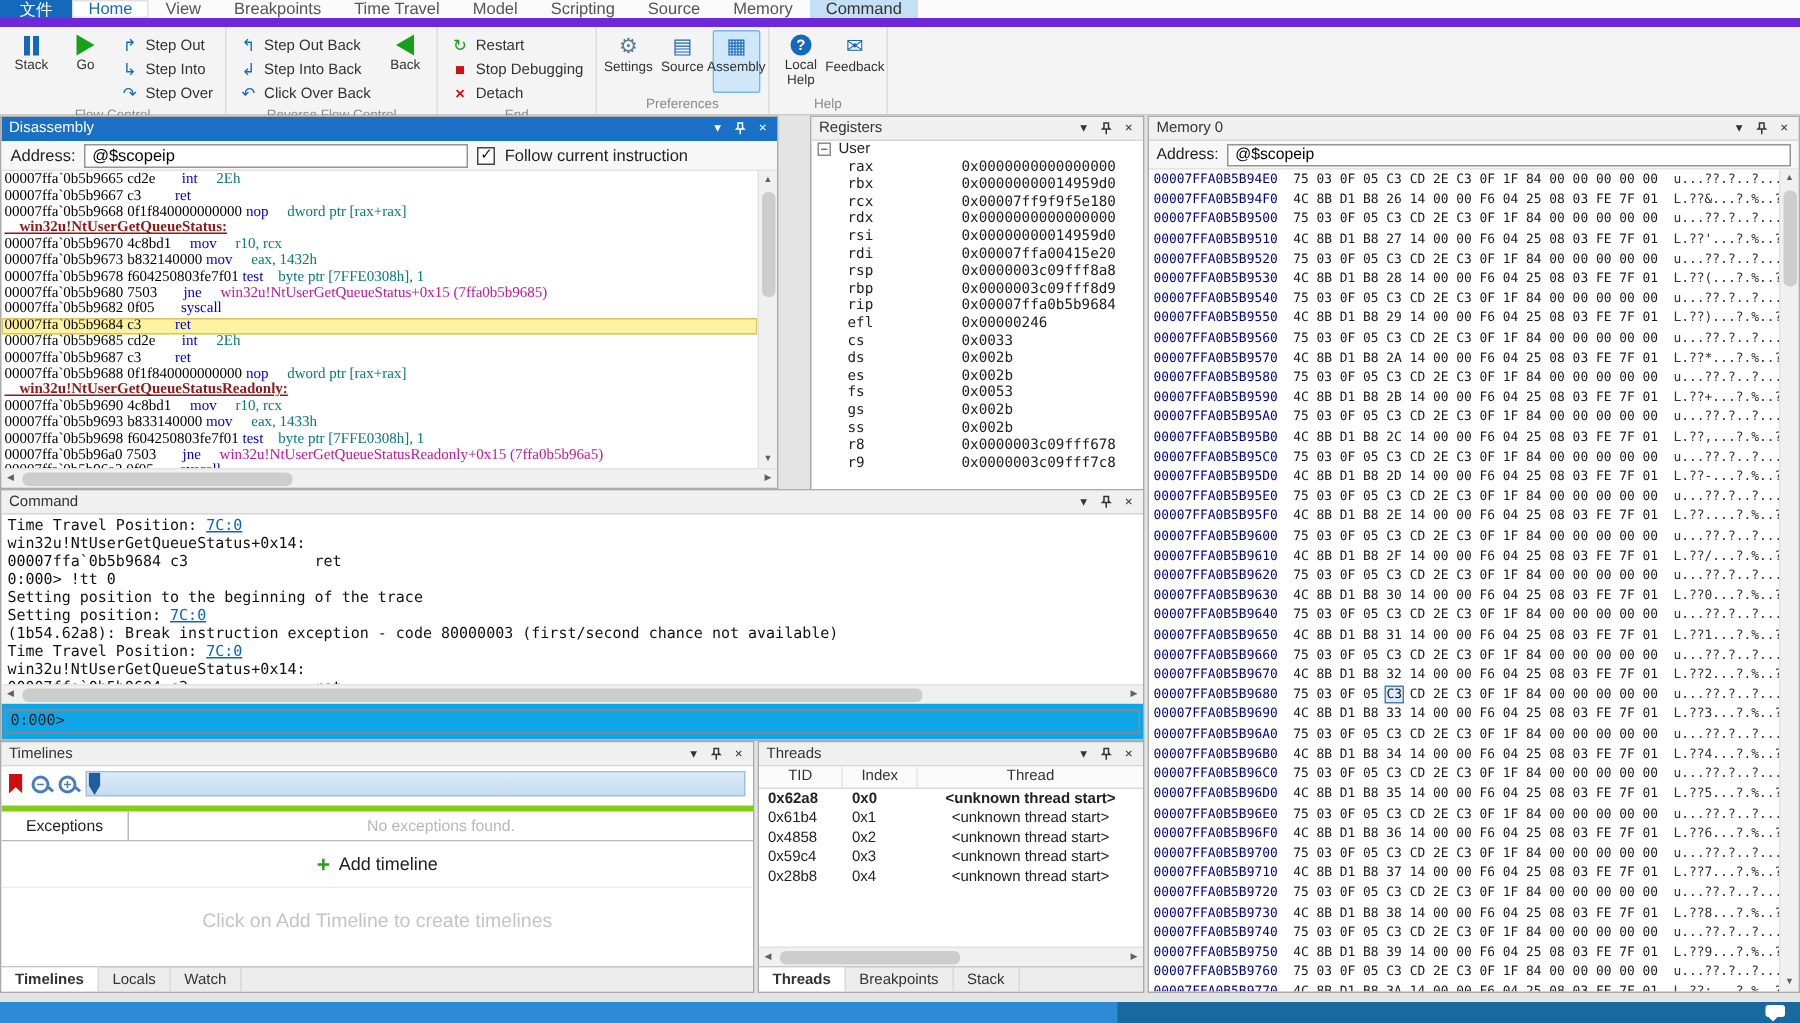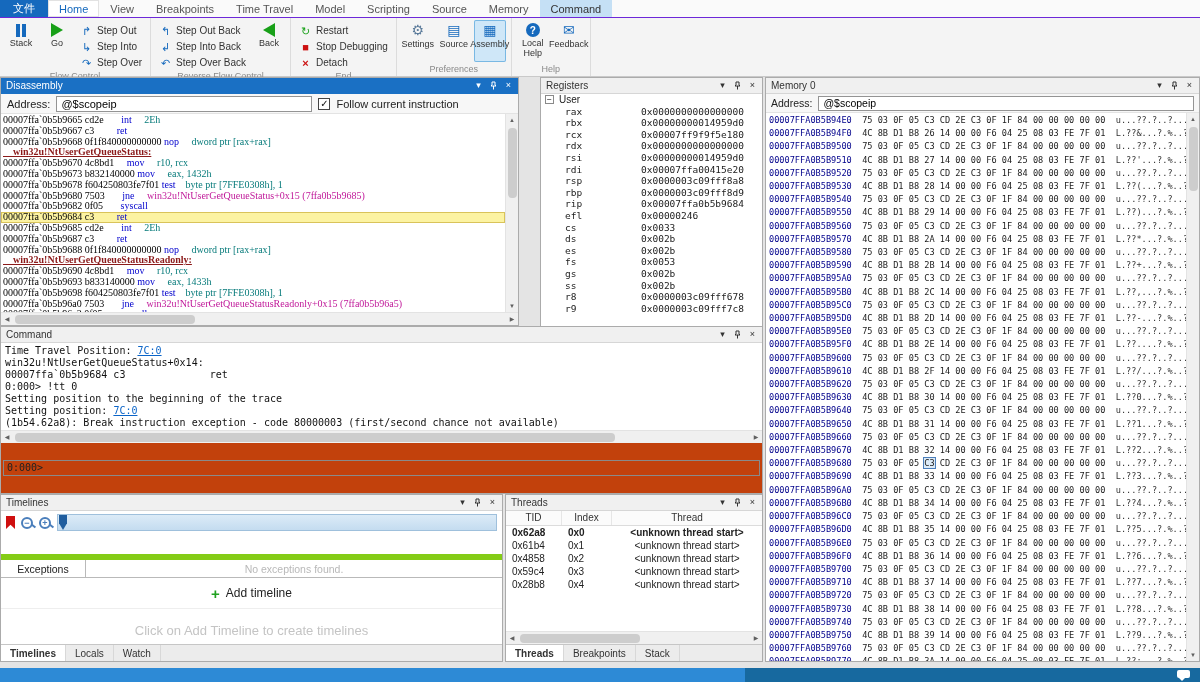--- a/index.html
+++ b/index.html
@@ -2,21 +2,21 @@
 <html><head>
 <meta charset="utf-8">
 <style>
 *{margin:0;padding:0;box-sizing:border-box}
 html,body{width:1200px;height:682px;overflow:hidden}
 body{font-family:"Liberation Sans",sans-serif;background:#e4e4e4;font-size:11px;color:#222}
 #app{position:relative;width:1200px;height:682px;background:#e4e4e4;overflow:hidden}
 
 
 #ribbon{position:absolute;left:0;top:0;width:1200px;height:77px;background:#f4f4f4;border-bottom:1px solid #c9c9c9}
-.tabrow{height:18px;display:flex;background:#fafafa;border-bottom:1px solid #6d28d9}
+.tabrow{height:18px;display:flex;background:#fafafa;border-bottom:6px solid #6d28d9}
 .file-tab{background:#1569bd;color:#fff;font-size:11px;padding:0 13px;display:flex;align-items:center;cursor:pointer}
 .rtabs{display:flex}
 .rtab{padding:0 11px;font-size:11px;color:#555;display:flex;align-items:center;cursor:pointer;white-space:nowrap}
 .rtab.active{background:#fff;color:#1569bd;box-shadow:inset 0 0 0 1px #e2e2e2}
 .rtab.hl{background:#c5e0f5;color:#333}
 .rbody{display:flex;height:58px}
 .rgroup{display:flex;flex-direction:column;border-right:1px solid #dcdcdc}
 .rgbody{flex:1;display:flex;padding:2px 5px 0 5px;gap:4px;align-items:flex-start}
 .rglabel{height:13px;text-align:center;font-size:9px;color:#8a8a8a;line-height:12px;white-space:nowrap;padding:0 4px}
 .bigbtn{width:32px;min-height:42px;display:flex;flex-direction:column;align-items:center;gap:2px;padding-top:3px;border-radius:2px;cursor:pointer;font-size:9px;color:#333;text-align:center;line-height:1.1}
@@ -84,32 +84,32 @@
 .mem-wrap{flex:1;position:relative;overflow:hidden}
 .mem-lines{position:absolute;top:1px;left:3px;right:13px;bottom:0;font-family:"DejaVu Sans Mono",monospace;font-size:8.6px;line-height:13.2px;white-space:pre;overflow:hidden;color:#1a1a1a}
 .mem-addr{color:#00008b}
 .mem-ascii{color:#333}
 .mem-hex.hl{outline:1px solid #4a7ebb;outline-offset:0;background:#dcebf8}
 
 
 #command{left:0;top:326px;width:763px;height:168px}
 .cmd-out{flex:1;overflow:hidden;font-family:"DejaVu Sans Mono",monospace;font-size:10px;line-height:12px;padding:2px 4px;color:#111;white-space:pre}
 .cmd-link{color:#0a64c8;text-decoration:underline;cursor:pointer}
-.cmd-prompt{flex:0 0 19px;padding:17px 2px;background:#c2410c}
+.cmd-prompt{flex:0 0 19px;padding:4px 2px;background:#0ea5e9}
 .pbox{height:16px;border:1px solid #8a8a8a;font-family:"DejaVu Sans Mono",monospace;font-size:10px;line-height:14px;padding:0 3px}
 
 
 #timelines{left:0;top:494px;width:503px;height:168px}
 .tl-toolbar{flex:0 0 23px;display:flex;align-items:center;gap:6px;padding:0 5px;background:#fff}
 .bookmark{width:9px;height:13px;background:#cf0f0f;clip-path:polygon(0 0,100% 0,100% 100%,50% 68%,0 100%);cursor:pointer}
 .mag{position:relative;width:12px;height:12px;border:2px solid #4a7ebb;border-radius:50%;color:#4a7ebb;font-size:9px;display:flex;align-items:center;justify-content:center;font-weight:bold;cursor:pointer}
 .mag::after{content:"";position:absolute;width:5px;height:2px;background:#4a7ebb;right:-5px;bottom:0;transform:rotate(40deg)}
 .tl-track{flex:1;height:17px;background:linear-gradient(#dcebf7,#c4dcf0);border:1px solid #9fc0dc;position:relative;cursor:pointer}
 .tl-marker{position:absolute;left:1px;top:0;width:8px;height:15px;background:#1f5d9e;clip-path:polygon(0 0,100% 0,100% 55%,50% 100%,0 55%)}
-.tl-exc{flex:0 0 24px;display:flex;border-top:6px solid #84cc16;border-bottom:1px solid #b9b9b9;background:#fff;margin-top:20px}
+.tl-exc{flex:0 0 24px;display:flex;border-top:4px solid #84cc16;border-bottom:1px solid #b9b9b9;background:#fff;margin-top:3px}
 .tl-exc .lab{width:85px;border-right:1px solid #b9b9b9;display:flex;align-items:center;justify-content:center;font-size:10.5px;color:#222}
 .tl-exc .msg{flex:1;display:flex;align-items:center;justify-content:center;font-size:10.5px;color:#b8b8b8}
 .tl-add{flex:0 0 31px;display:flex;align-items:center;justify-content:center;gap:6px;background:#fff;border-bottom:1px solid #eee;font-size:12px;color:#222;cursor:pointer}
 .tl-plus{color:#21a121;font-size:15px;font-weight:bold}
 .tl-hint{flex:1;display:flex;justify-content:center;padding-top:14px;font-size:13px;color:#c4c4c4;background:#fff;text-align:left}
 .docktabs{flex:0 0 17px;display:flex;background:#ececec;border-top:1px solid #c6c6c6;font-size:10px}
 .dock-tab{padding:0 9px;display:flex;align-items:center;color:#333;border-right:1px solid #d8d8d8;cursor:pointer}
 .dock-tab.active{background:#fff;font-weight:bold}
 
 
@@ -190,21 +190,21 @@
             <div class="smallbtn">
                 <span class="sicon blue">↰</span>
                 <span>Step Out Back</span>
               </div>
             <div class="smallbtn">
                 <span class="sicon blue">↲</span>
                 <span>Step Into Back</span>
               </div>
             <div class="smallbtn">
                 <span class="sicon blue">↶</span>
-                <span>Step Over Back</span>
+                <span>Click Over Back</span>
               </div>
           </div>
           <div class="bigbtn">
             <span class="tri-l"></span>
             <span>Back</span>
           </div>
         </div>
         <div class="rglabel">Reverse Flow Control</div>
       </div>
 

